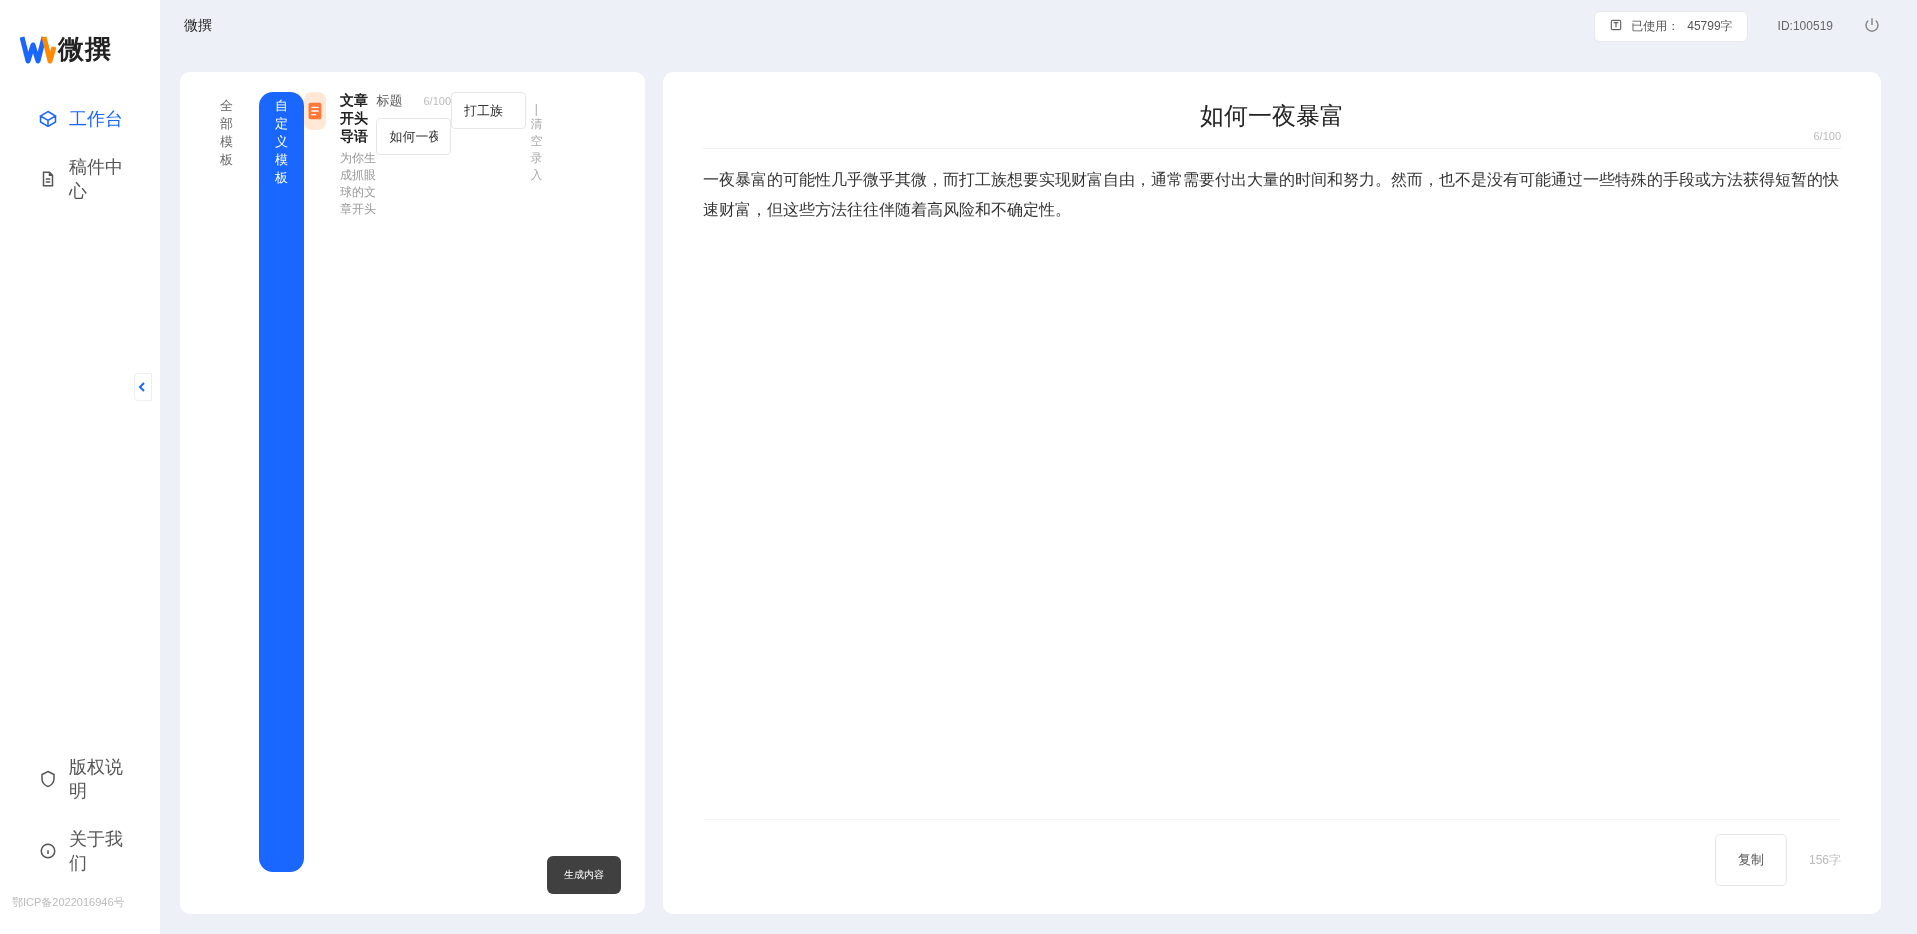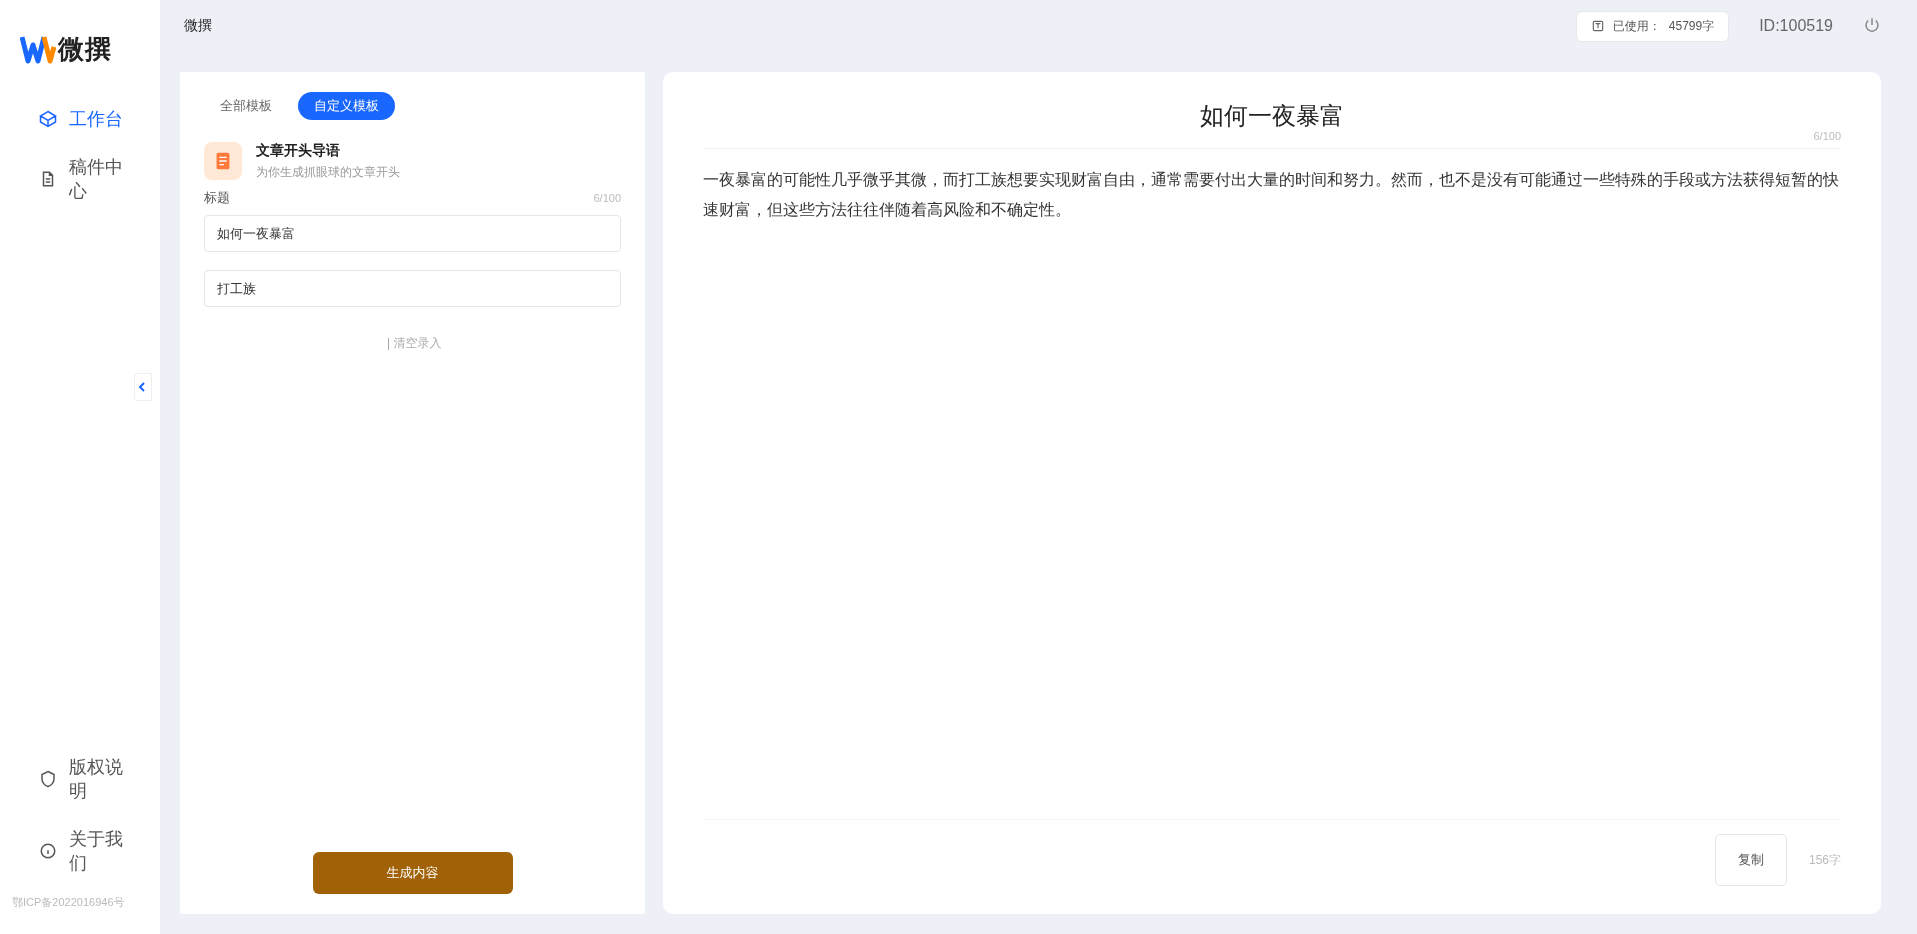--- a/index.html
+++ b/index.html
@@ -16,46 +16,46 @@
   .bottom-nav { margin-top: auto; }
   .icp { font-size: 11px; color: #bbb; padding: 8px 12px 0; }
   
   .collapse-toggle { position: fixed; left: 134px; top: 373px; z-index: 10; background: #fff; border: 1px solid #eee; width: 18px; height: 28px; border-radius: 4px 0 0 4px; display: flex; align-items: center; justify-content: center; cursor: pointer; }
   
   .main { margin-left: 160px; height: 100%; display: flex; flex-direction: column; }
   
   .topbar { height: 52px; background: transparent; display: flex; align-items: center; padding: 0 36px 0 24px; }
   .page-title { font-size: 14px; color: #222; }
   .tb-right { margin-left: auto; display: flex; align-items: center; gap: 30px; }
-  .usage-pill { background: #fff; border: 1px solid #e8e8e8; border-radius: 6px; padding: 6px 14px; display: flex; align-items: center; gap: 8px; font-size: 12px; color: #555; }
-  .user-id { font-size: 16px; color: #666; }
+  .usage-pill { background: #fff; border: 1px solid #e8e8e8; border-radius: 6px; padding: 6px 14px; display: flex; gap: 8px; font-size: 12px; color: #555; }
+  .user-id { font-size: 12px; color: #666; }
   .power-btn { cursor: pointer; color: #888; }
   
   .content { flex: 1; display: flex; gap: 18px; padding: 20px 36px 20px 20px; min-height: 0; }
   
-  .left-panel { width: 465px; background: #fff; border-radius: 2px; padding: 20px 24px; display: flex; flex-direction: column; }
+  .left-panel { width: 465px; background: #fff; border-radius: 10px; padding: 20px 24px; display: flex; }
   .tabs { display: flex; gap: 10px; margin-bottom: 22px; }
   .tab { padding: 5px 16px; border-radius: 14px; font-size: 13px; cursor: pointer; }
   .tab.inactive { background: #fff; color: #666; }
   .tab.active { background: #1967ff; color: #fff; }
   
   .template-card { display: flex; gap: 14px; align-items: flex-start; margin-bottom: 8px; }
   .template-icon { width: 38px; height: 38px; border-radius: 8px; background: #ffe8d6; display: flex; align-items: center; justify-content: center; }
   .template-title { font-size: 14px; font-weight: 700; color: #222; margin-bottom: 4px; }
   .template-desc { font-size: 12px; color: #999; }
   
   .form-group { margin-bottom: 18px; }
   .form-label-row { display: flex; justify-content: space-between; align-items: center; margin-bottom: 8px; }
   .form-label { font-size: 13px; color: #555; }
   .form-count { font-size: 11px; color: #bbb; }
   .form-input { width: 100%; border: 1px solid #e6e6e6; border-radius: 4px; padding: 10px 12px; font-size: 13px; color: #333; outline: none; font-family: inherit; }
   
   .clear-link { text-align: center; font-size: 12px; color: #aaa; cursor: pointer; margin-top: 10px; }
   
-  .generate-btn { margin-top: auto; width: 200px; align-self: center; background: #a16207; color: #fff; border: none; border-radius: 6px; padding: 12px 0; font-size: 13px; cursor: pointer; }
+  .generate-btn { margin-top: auto; width: 200px; align-self: center; background: #404040; color: #fff; border: none; border-radius: 6px; padding: 12px 0; font-size: 10px; cursor: pointer; }
   
   .right-panel { flex: 1; background: #fff; border-radius: 10px; padding: 28px 40px; display: flex; flex-direction: column; min-width: 0; }
   .output-title-row { position: relative; border-bottom: 1px solid #f0f0f0; padding-bottom: 16px; margin-bottom: 16px; }
   .output-title { text-align: center; font-family: "SimSun", serif; font-size: 24px; color: #222; outline: none; }
   .title-count { position: absolute; right: 0; bottom: 6px; font-size: 11px; color: #bbb; }
   
   .output-body { flex: 1; font-size: 16px; line-height: 1.85; color: #333; }
   .output-body p { margin-bottom: 14px; }
   
   .output-footer { display: flex; align-items: center; justify-content: flex-end; gap: 22px; padding-top: 14px; border-top: 1px solid #f5f5f5; }

